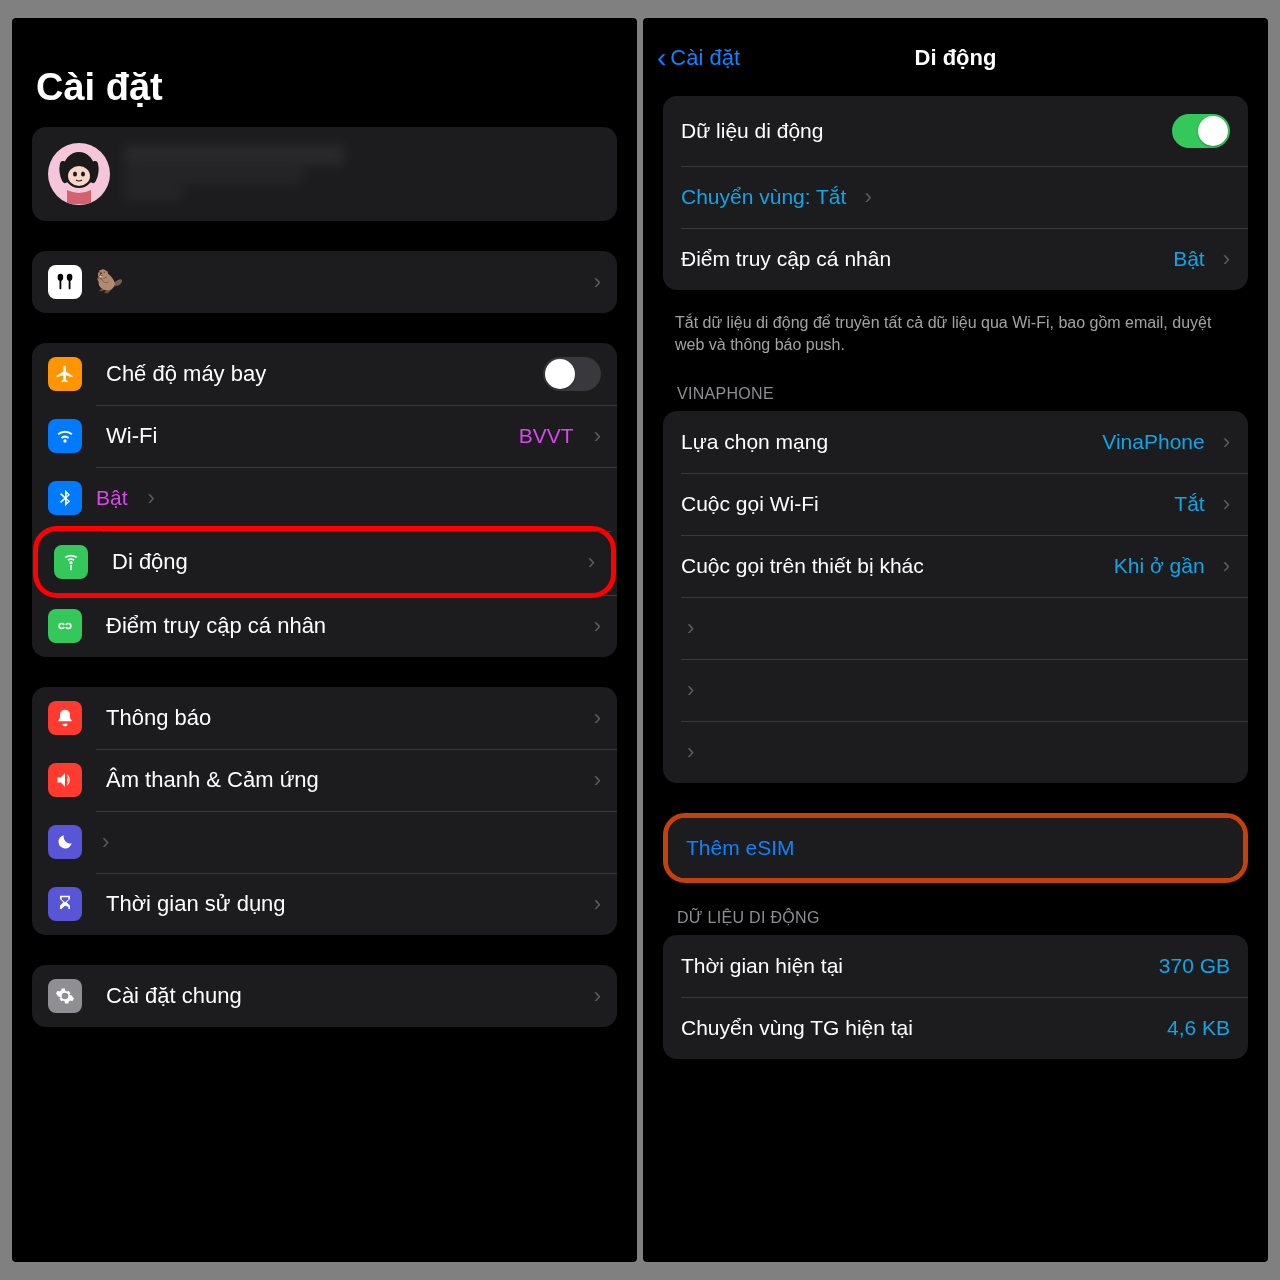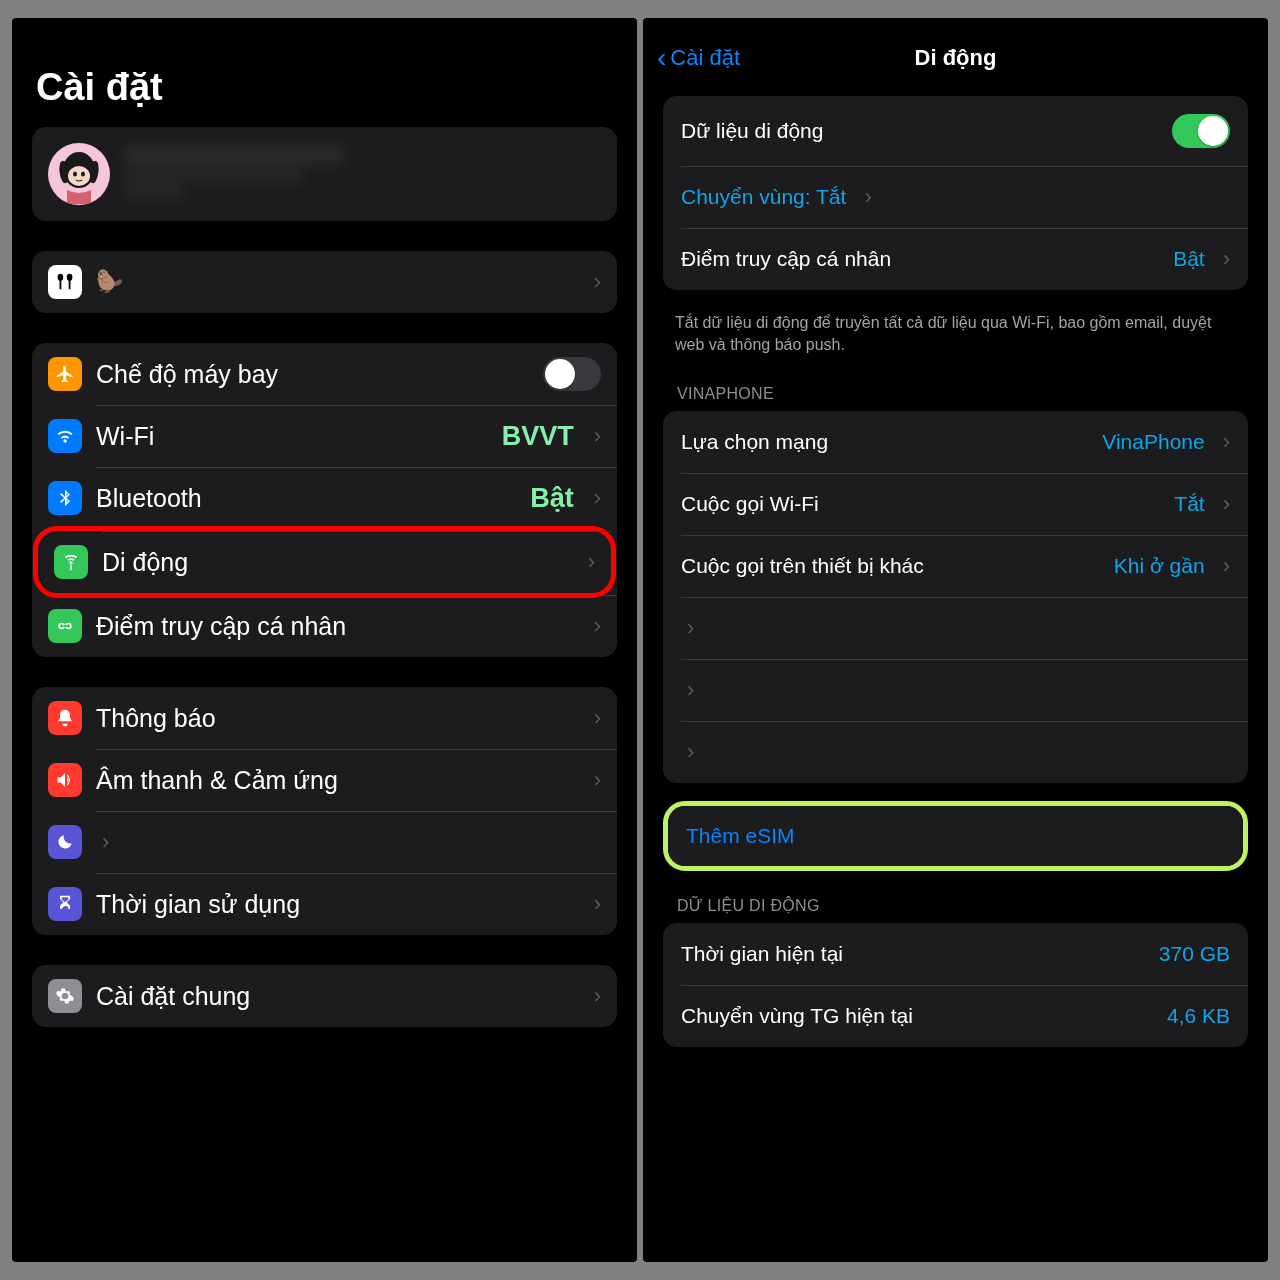--- a/index.html
+++ b/index.html
@@ -78,27 +78,27 @@
   .row-icon {
     width: 34px; height: 34px;
     border-radius: 8px;
     display: flex;
     align-items: center;
     justify-content: center;
     flex-shrink: 0;
   }
   .row-icon svg { width: 20px; height: 20px; fill: #fff; }
   .row-label {
-    font-size: 25px;
+    font-size: 22px;
     flex: 1;
+    margin-left: 10px;
   }
   .row-value {
-    font-size: 27px;
-    color: #86efac;
-    font-weight: bold;
+    font-size: 21px;
+    color: #d946ef;
   }
   .chevron {
     color: #5a5a5e;
     font-size: 22px;
     margin-left: 6px;
   }
   .toggle {
     width: 58px; height: 34px;
     border-radius: 17px;
     position: relative;
@@ -193,22 +193,22 @@
     text-transform: uppercase;
     padding: 8px 34px 8px;
     letter-spacing: 0.3px;
   }
   .esim-row {
     color: #0a84ff;
     font-size: 21px;
     padding: 18px 18px;
   }
   .esim-wrap {
-    margin: 18px 20px 18px;
-    border: 5px solid #bef264;
+    margin: 30px 20px 18px;
+    border: 5px solid #c2410c;
     border-radius: 22px;
     overflow: hidden;
   }
   .esim-inner {
     background: #1c1c1e;
     border-radius: 14px;
   }
   
   .ic-orange { background: #ff9500; }
   .ic-blue { background: #007aff; }
@@ -278,21 +278,20 @@
       <span class="row-label">Wi-Fi</span>
       <span class="row-value">BVVT</span>
       <span class="chevron">›</span>
     </div>
     <div class="row">
       <span class="row-icon ic-blue">
         <svg viewBox="0 0 24 24">
             <path d="M12 2v8.6L7.4 6 6 7.4 11 12l-5 4.6L7.4 18l4.6-4.6V22l6-6-4.3-4 4.3-4-6-6zm2 4.8L15.8 8 14 9.8V6.8zm0 10.4v-3l1.8 1.8L14 17.2z"></path>
           </svg>
       </span>
-      <span class="row-label">Bluetooth</span>
       <span class="row-value">Bật</span>
       <span class="chevron">›</span>
     </div>
     <div class="row highlight-red">
       <span class="row-icon ic-green">
         <svg viewBox="0 0 24 24">
             <path d="M12 11a2 2 0 1 1 0 4 2 2 0 0 1 0-4zm-4.2-2.2a8 8 0 0 1 8.4 0l-1 1.7a6 6 0 0 0-6.4 0l-1-1.7zM4.6 5.6a14 14 0 0 1 14.8 0l-1 1.7a12 12 0 0 0-12.8 0l-1-1.7zM11 16h2v6h-2z"></path>
           </svg>
       </span>
       <span class="row-label">Di động</span>

